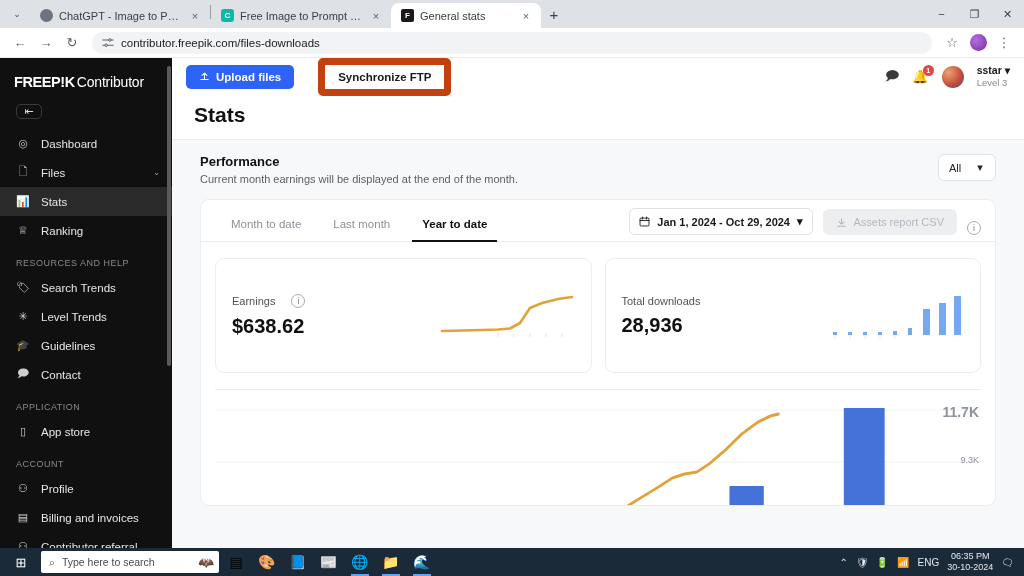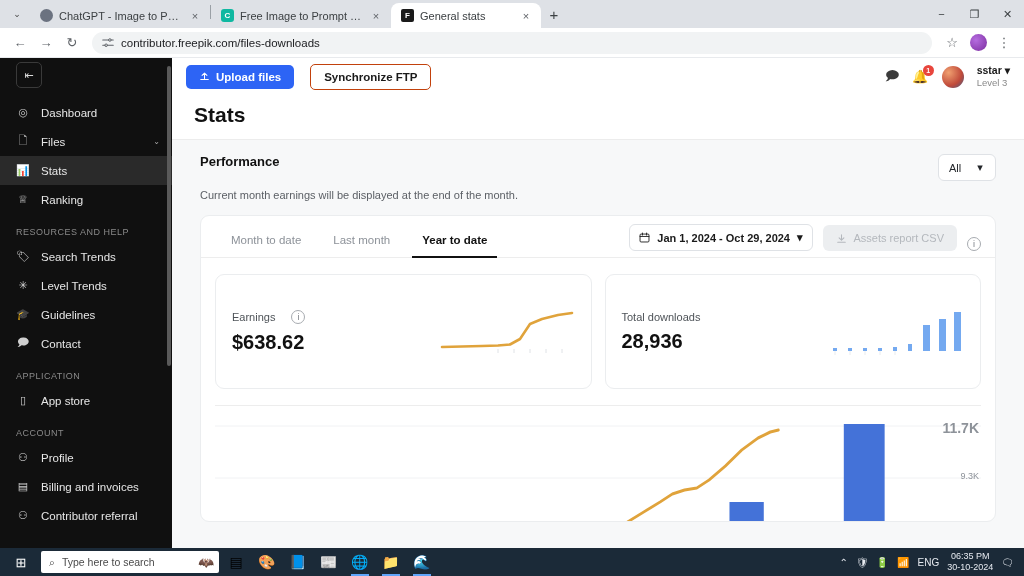--- a/index.html
+++ b/index.html
@@ -89,30 +89,30 @@
     letter-spacing: 0.5px; text-transform: uppercase;
   }
   .sb-scroll {
     position: absolute; right: 1px; top: 8px; width: 4px; height: 300px;
     background: #5a5a5a; border-radius: 2px;
   }
 
   
   .main { flex: 1; display: flex; flex-direction: column; min-width: 0; background: #fff; }
   .main-head {
-    height: 37px; display: flex; align-items: center; gap: 16px;
+    height: 37px; display: flex; align-items: center; gap: 24px;
     padding: 0 14px; flex: 0 0 37px; background: #fff;
   }
   .btn-upload {
     background: #2d64f5; color: #fff; font-size: 11.5px; font-weight: bold;
     padding: 6px 13px; border-radius: 5px; display: flex; align-items: center; gap: 6px;
   }
   .btn-ftp {
     background: #fff; color: #1a1a1a; font-size: 11.5px; font-weight: bold;
-    padding: 6px 13px; border-radius: 5px; border: 1px solid #c2410c;
+    padding: 6px 13px; border-radius: 5px; border: 7px solid #c2410c;
   }
   .head-right { margin-left: auto; display: flex; align-items: center; gap: 13px; }
   .hr-ico { color: #3a3a3a; font-size: 13px; position: relative; }
   .bell-badge {
     position: absolute; top: -4px; right: -5px; width: 11px; height: 11px;
     background: #e8453c; color: #fff; border-radius: 50%; font-size: 7px;
     display: flex; align-items: center; justify-content: center; font-weight: bold;
   }
   .user-avatar {
     width: 22px; height: 22px; border-radius: 50%;
@@ -121,21 +121,21 @@
   .user-meta { line-height: 1.25; }
   .user-name { font-size: 10.5px; color: #1a1a1a; font-weight: bold; }
   .user-level { font-size: 9.5px; color: #8a8a8a; }
 
   .page-title-bar { padding: 8px 22px 12px; border-bottom: 1px solid #ececec; }
   .page-title { font-size: 21px; font-weight: bold; color: #111; }
 
   .content { flex: 1; background: #f7f8f9; overflow: hidden; padding: 14px 28px 0; }
   .perf-head { display: flex; align-items: flex-start; }
   .perf-title { font-size: 13px; font-weight: bold; color: #111; }
-  .perf-sub { font-size: 11px; color: #5c6066; margin-top: 20px; }
+  .perf-sub { font-size: 11px; color: #5c6066; margin-top: 4px; }
   .select-all {
     margin-left: auto; background: #fff; border: 1px solid #dfe2e6; border-radius: 6px;
     padding: 6px 10px; font-size: 11px; color: #23262a; display: flex;
     align-items: center; gap: 16px; min-width: 58px;
   }
 
   .card {
     background: #fff; border-radius: 9px; margin-top: 14px; border: 1px solid #ebedef;
   }
   .tabs-row {
@@ -255,20 +255,24 @@
       <div class="tb-icon">
         <span class="avatar-chip"></span>
       </div>
       <div class="tb-icon">⋮</div>
     </div>
   </div>
 
   <div class="page">
 
     <div class="sidebar">
+      <div class="brand">
+        <span class="brand-1">FREEP!K</span>
+        <span class="brand-2">Contributor</span>
+      </div>
       <div class="collapse-btn">⇤</div>
 
       <div class="nav">
         <div class="nav-item">
           <span class="nav-ico">◎</span>
           <span class="nav-label">Dashboard</span>
         </div>
         <div class="nav-item">
           <span class="nav-ico">🗋</span>
           <span class="nav-label">Files</span>

